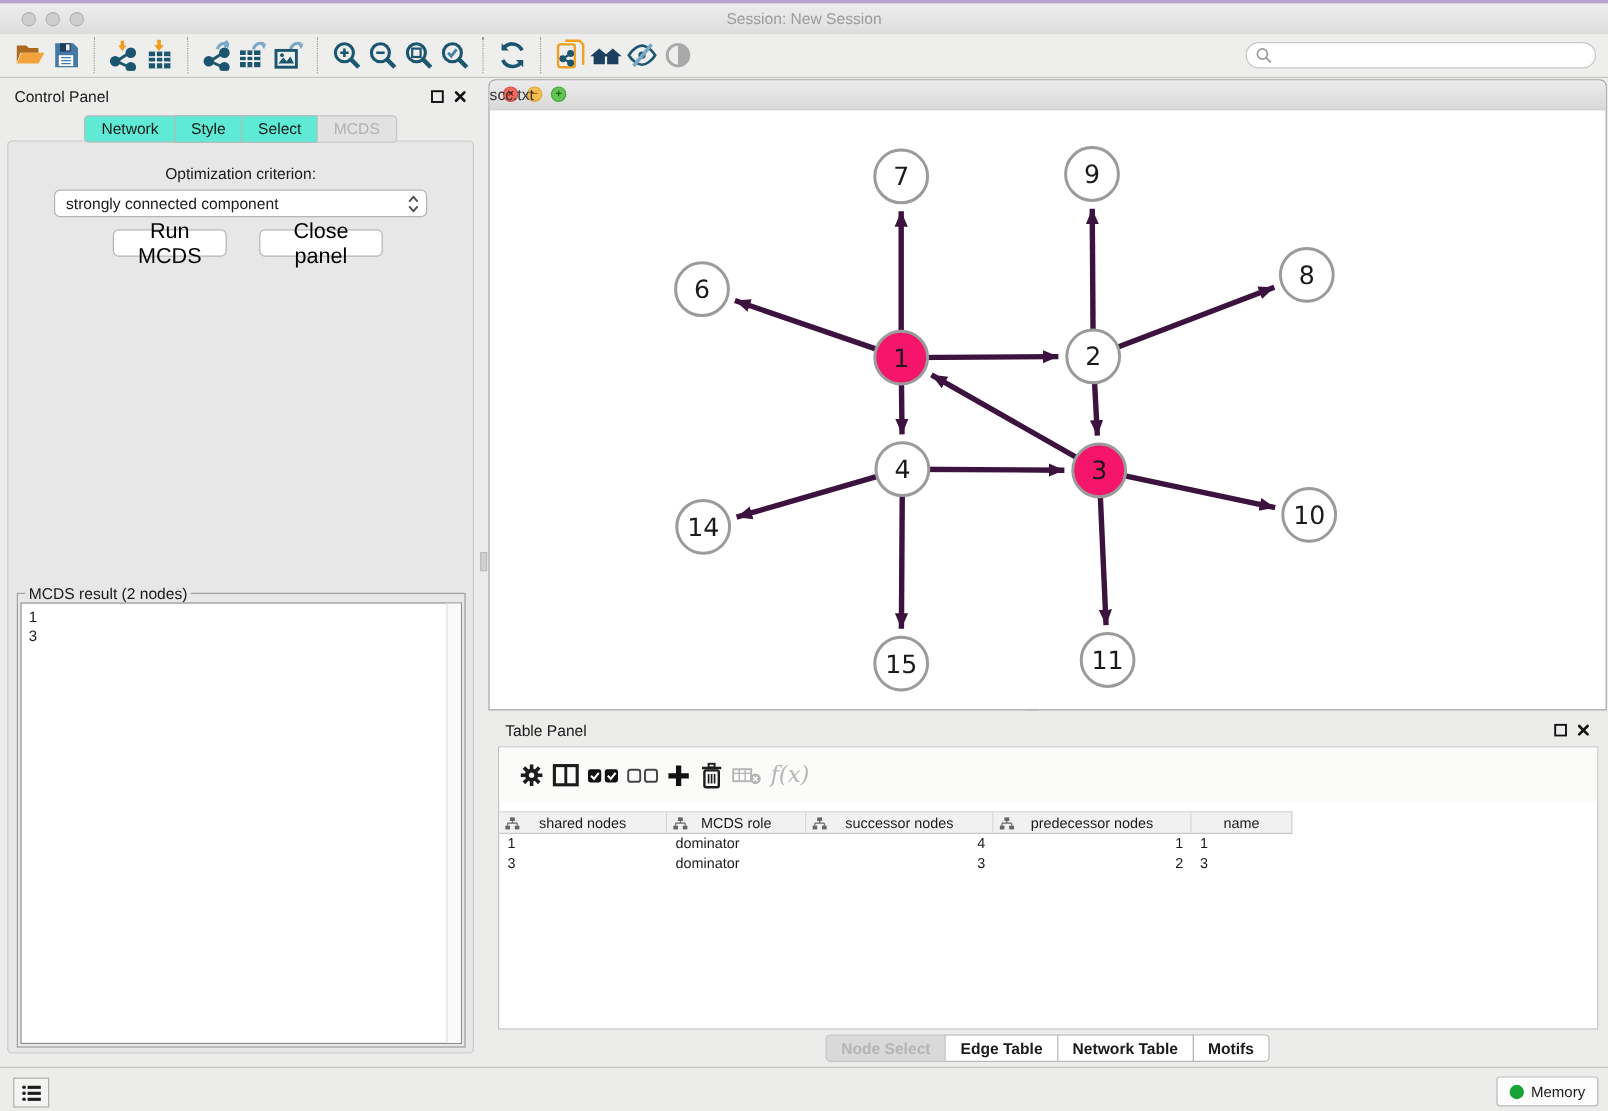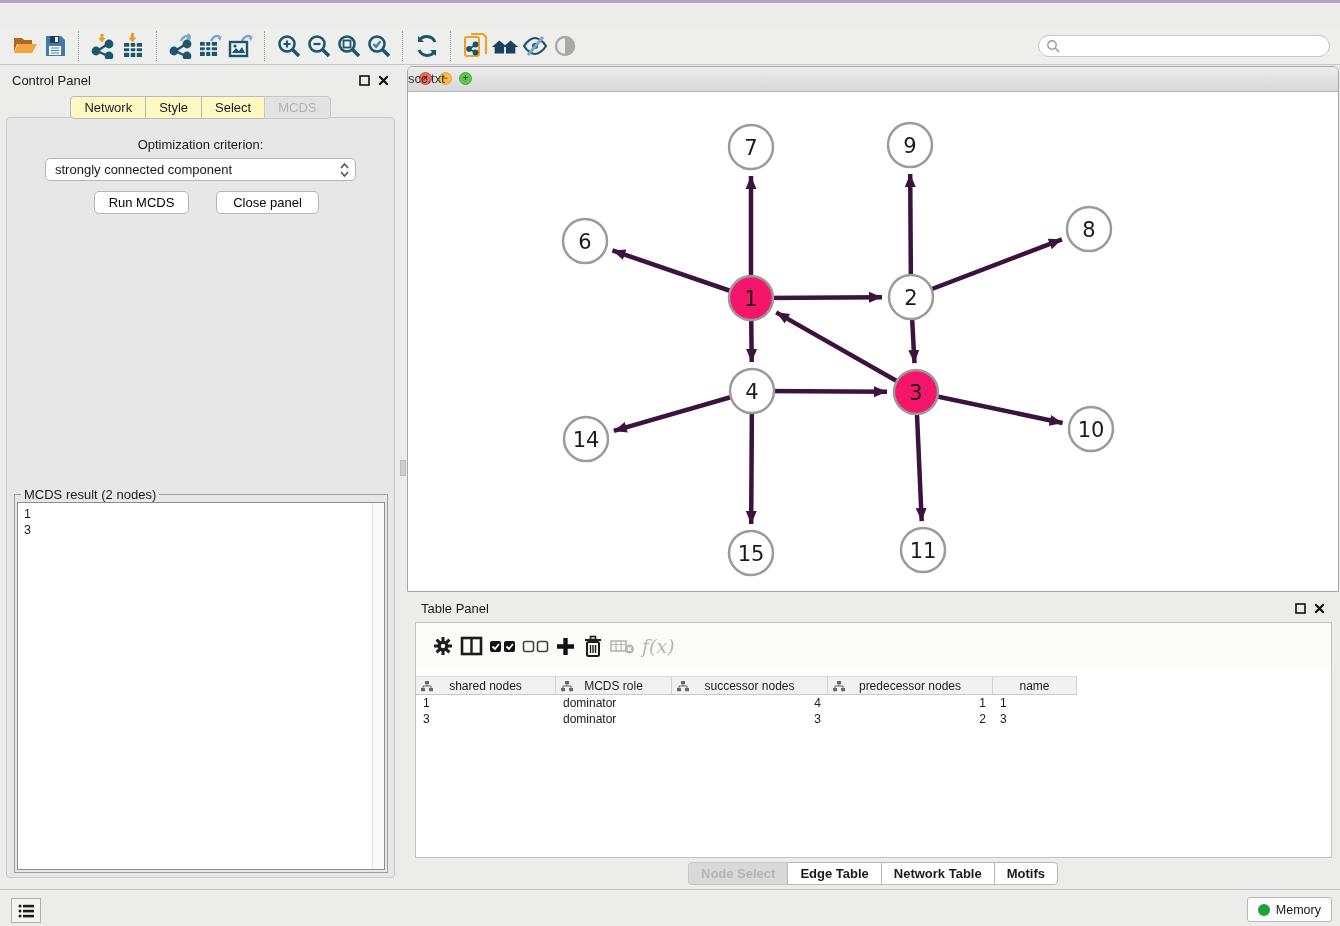--- a/index.html
+++ b/index.html
@@ -19,32 +19,32 @@
   .tbtn{width:30px;height:30px;display:flex;align-items:center;justify-content:center;flex:0 0 auto;}
   .tsep{width:1px;height:30px;border-left:1px dotted #9e9e9e;margin:0 8px;flex:0 0 auto;}
   #search-wrap{margin-left:auto;width:292px;height:22px;background:#fff;border:1px solid #c6c6c6;
     border-radius:11px;display:flex;align-items:center;padding-left:7px;box-sizing:border-box;}
   #search-input{border:none;outline:none;flex:1;height:18px;font-size:12px;background:transparent;}
   
   #cp-header{left:0;top:65px;width:401px;height:30px;display:flex;align-items:center;padding:0 12px;box-sizing:border-box;}
   .panel-title{font-size:13px;color:#1a1a1a;}
   .hdr-icons{margin-left:auto;display:flex;gap:8px;align-items:center;}
   #cp-tabs{left:0;top:96px;width:401px;display:flex;justify-content:center;z-index:3;}
-  .tab{border:1px solid #b9b9b9;background:#fef9c3;padding:3px 13px;margin-left:-1px;font-size:13px;cursor:default;}
+  .tab{border:1px solid #b9b9b9;background:#5eead4;padding:3px 13px;margin-left:-1px;font-size:13px;cursor:default;}
   .tab:first-child{border-radius:4px 0 0 4px;margin-left:0;}
   .tab:last-child{border-radius:0 4px 4px 0;}
   .tab.sel{background:#e2e2e2;color:#b2b2b2;border-color:#c6c6c6;}
   #cp-content{left:6px;top:117px;width:389px;height:761px;background:#e7e7e7;
     border:1px solid #c9c9c9;border-radius:4px;box-sizing:border-box;z-index:1;}
   #opt-label{left:0;top:137px;width:401px;text-align:center;font-size:13px;z-index:2;}
   #opt-select{left:45px;top:158px;width:311px;height:23px;background:#fff;border:1px solid #b5b5b5;
     border-radius:5px;display:flex;align-items:center;padding:0 6px 0 9px;box-sizing:border-box;font-size:13px;z-index:2;}
   #opt-select .stepper{margin-left:auto;}
   .cp-btn{position:absolute;top:191px;height:23px;background:#fff;border:1px solid #b5b5b5;border-radius:5px;
-    font-size:13px;display:flex;align-items:center;justify-content:center;box-sizing:border-box;z-index:2;}
+    font-size:18px;display:flex;align-items:center;justify-content:center;box-sizing:border-box;z-index:2;}
   
   #mcds-box{left:14px;top:494px;width:372px;height:377px;border:1px solid #9f9f9f;z-index:2;}
   #mcds-legend{position:absolute;left:6px;top:-8px;background:#e7e7e7;padding:0 3px;font-size:13px;}
   #mcds-text{position:absolute;left:2px;top:7px;right:2px;bottom:2px;background:#fff;border:1px solid #8d8d8d;
     font-size:12.5px;line-height:16px;padding:3px 6px;white-space:pre-line;box-sizing:border-box;}
   #mcds-scroll{position:absolute;right:3px;top:8px;width:11px;bottom:3px;background:#fafafa;border-left:1px solid #e0e0e0;}
   .splitter-handle{background:#cfcfcf;border:1px solid #bdbdbd;box-sizing:border-box;}
   
   #net-window{left:407px;top:66px;width:932px;height:526px;background:#fff;border:1px solid #a6a6a6;
     border-radius:6px 6px 0 0;box-sizing:border-box;}
@@ -83,20 +83,26 @@
   #memory-dot{width:12px;height:12px;border-radius:50%;background:#17a335;}
   svg{display:block;}
 </style>
 </head>
 <body>
 
 <div id="window">
 
   <div class="abs" id="topstrip"></div>
 
+  <div class="abs" id="titlebar">
+    <span class="tl-dot" style="left:18px"></span>
+    <span class="tl-dot" style="left:38px"></span>
+    <span class="tl-dot" style="left:58px"></span>
+    <div id="win-title">Session: New Session</div>
+  </div>
 
   <div class="abs" id="toolbar">
     <span class="tbtn">
       <svg width="26" height="24" viewBox="0 0 26 24">
           <path d="M2 4h8l2 2h8v4H5L2 18z" fill="#ad6a1e"></path>
           <path d="M2 19l4-9h19l-5 9z" fill="#f3a33c"></path>
         </svg>
     </span>
     <span class="tbtn">
       <svg width="24" height="24" viewBox="0 0 24 24">

